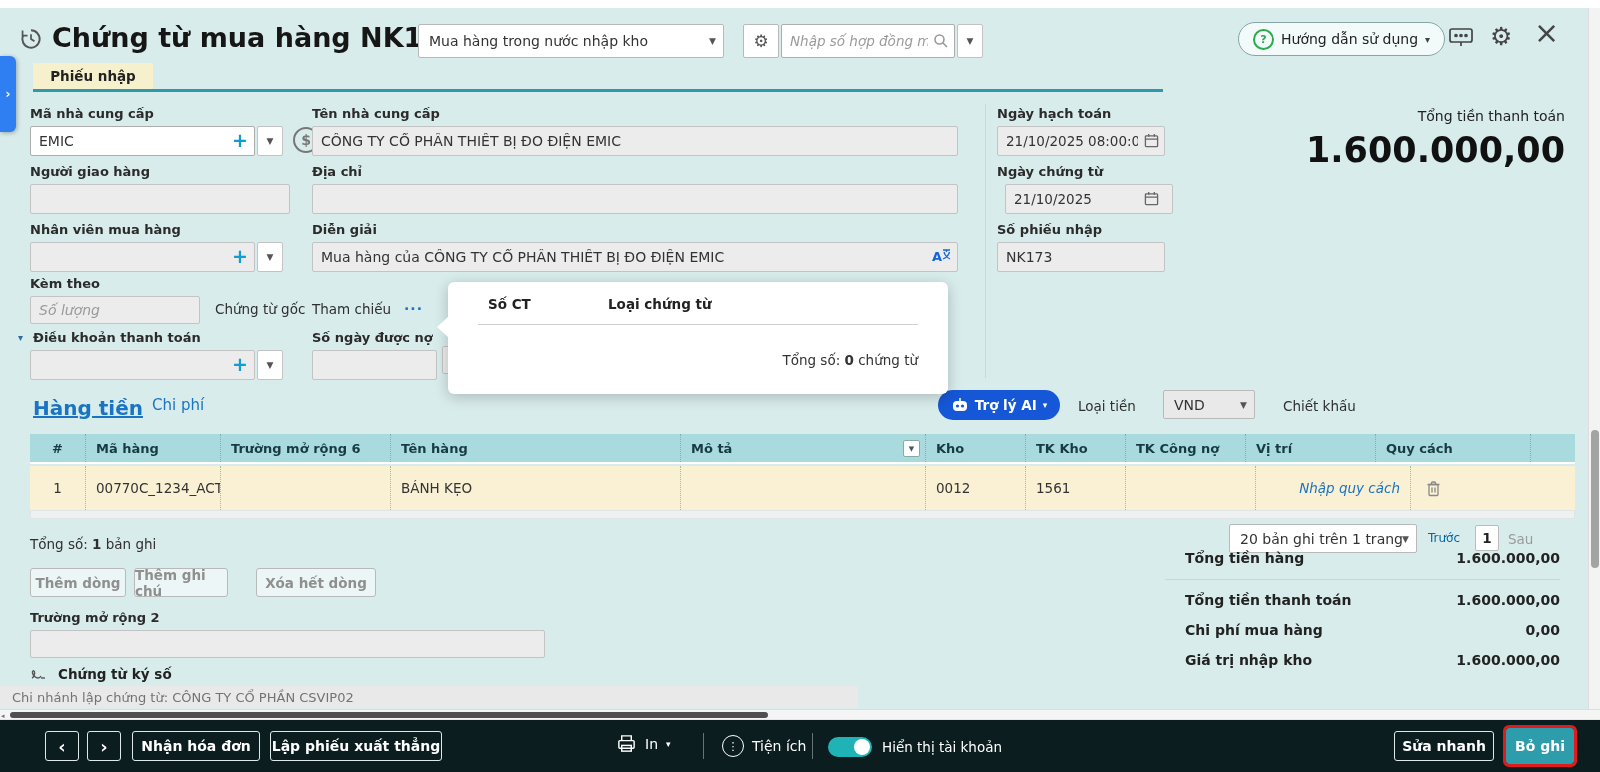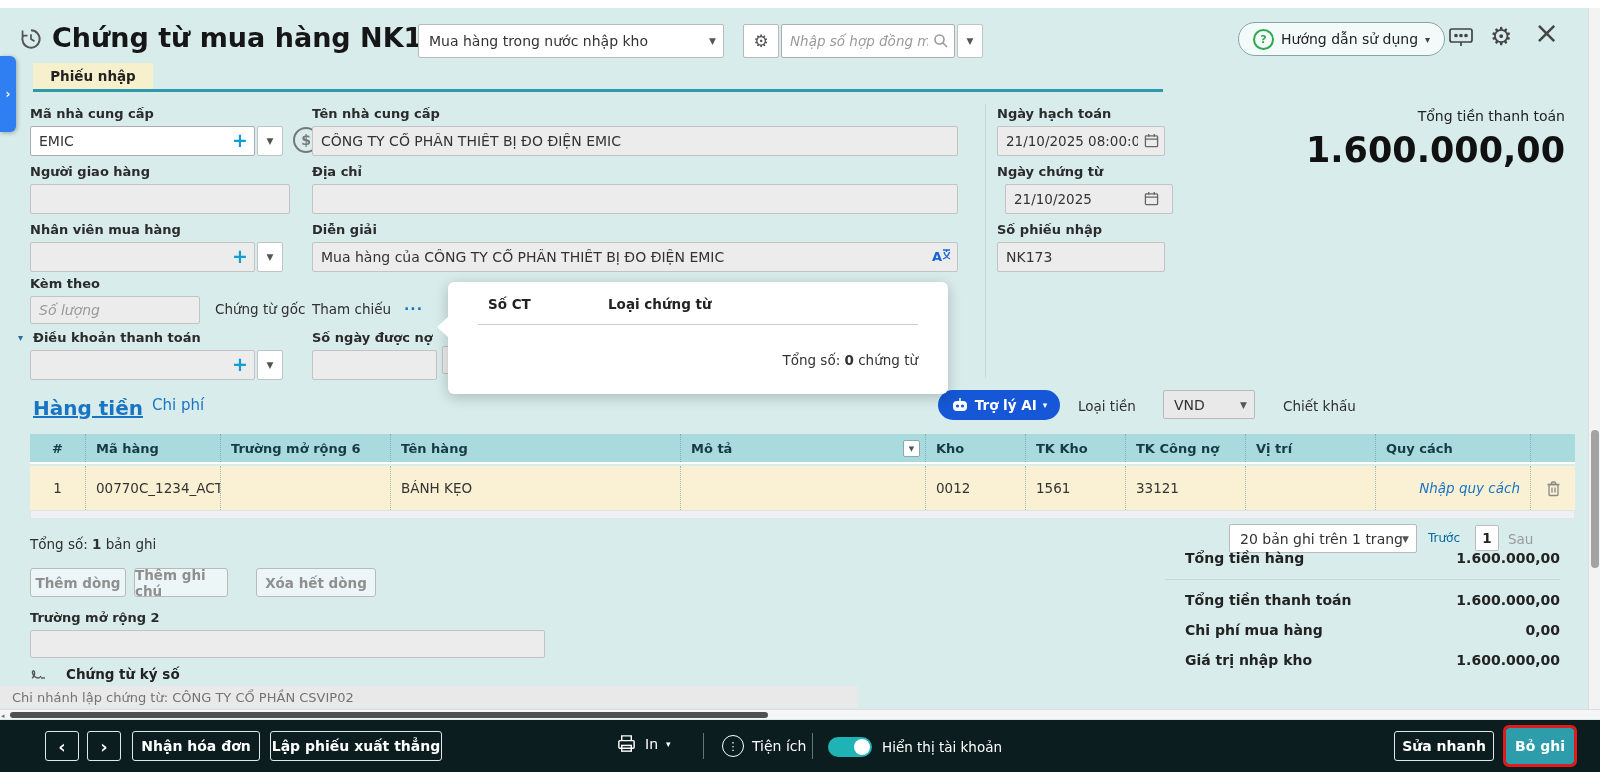--- a/index.html
+++ b/index.html
@@ -256,21 +256,20 @@
   </div>
 
   <div class="abs row" style="left:30px;top:466px;width:1545px;height:44px;background:#faf0d3;display:flex;">
     <div class="tbl-cell" style="width:55px;">1</div>
     <div class="tbl-cell" style="width:135px;">00770C_1234_ACT2</div>
     <div class="tbl-cell" style="width:170px;"></div>
     <div class="tbl-cell" style="width:290px;">BÁNH KẸO</div>
     <div class="tbl-cell" style="width:245px;"></div>
     <div class="tbl-cell" style="width:100px;">0012</div>
     <div class="tbl-cell" style="width:100px;">1561</div>
-    <div class="tbl-cell" style="width:120px;">33121</div>
     <div class="tbl-cell" style="width:130px;"></div>
     <div class="tbl-cell" style="width:155px;justify-content:flex-end;">
       <span style="font-style:italic;color:#1a74c4;cursor:pointer;">Nhập quy cách</span>
     </div>
     <div class="tbl-cell" style="width:45px;justify-content:center;">
       <svg width="15" height="17" viewBox="0 0 15 17" fill="none" stroke="#888" stroke-width="1.3" style="cursor:pointer;">
         <path d="M1.5 4.5h12M5.5 4.5V3a1 1 0 0 1 1-1h2a1 1 0 0 1 1 1v1.5"></path>
         <rect x="3" y="4.5" width="9" height="11" rx="1"></rect>
         <path d="M6 7.5v5M9 7.5v5"></path>
       </svg>
@@ -291,21 +290,21 @@
   <div class="abs" style="left:1475px;top:525px;width:24px;height:26px;border:1px solid #bbb;background:#fff;border-radius:2px;display:flex;align-items:center;justify-content:center;font-size:13.5px;font-weight:700;color:#222;">1</div>
   <div class="abs" style="left:1508px;top:531px;font-size:13.5px;color:#9a9a9a;cursor:pointer;">Sau</div>
 
   <div class="gbtn" style="left:30px;top:568px;width:96px;height:29px;">Thêm dòng</div>
   <div class="gbtn" style="left:134px;top:568px;width:94px;height:29px;">Thêm ghi chú</div>
   <div class="gbtn" style="left:256px;top:568px;width:120px;height:29px;">Xóa hết dòng</div>
 
   <div class="abs flabel" style="left:30px;top:610px;">Trường mở rộng 2</div>
   <input class="inp" style="left: 30px; top: 630px; width: 515px; height: 28px;" readonly="" value="">
 
-  <div class="abs" style="left:30px;top:666px;display:flex;align-items:center;gap:19px;cursor:pointer;">
+  <div class="abs" style="left:30px;top:666px;display:flex;align-items:center;gap:11px;cursor:pointer;">
     <svg width="17" height="16" viewBox="0 0 17 16" fill="none" stroke="#555" stroke-width="1.4">
       <path d="M2 12c2-1 3-4 2.5-6S2 4.5 2.5 7 6 12 8 12s3-2 3-2"></path>
       <path d="M11 12h4"></path>
     </svg>
     <span style="font-size:13.5px;font-weight:700;color:#222;">Chứng từ ký số</span>
   </div>
 
   <div class="sumlabel" style="left:1185px;top:550px;">Tổng tiền hàng</div>
   <div class="sumval" style="top:550px;">1.600.000,00</div>
   <div class="abs" style="left:1165px;top:579px;width:395px;height:1px;background:#c4d8d8;"></div>

